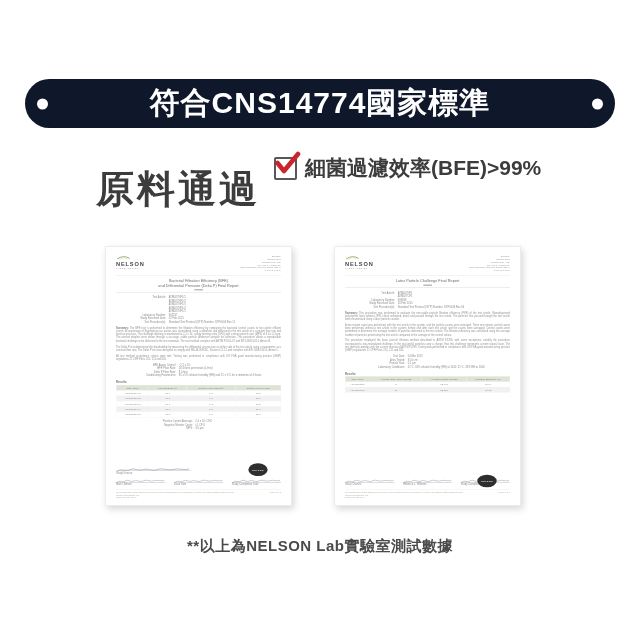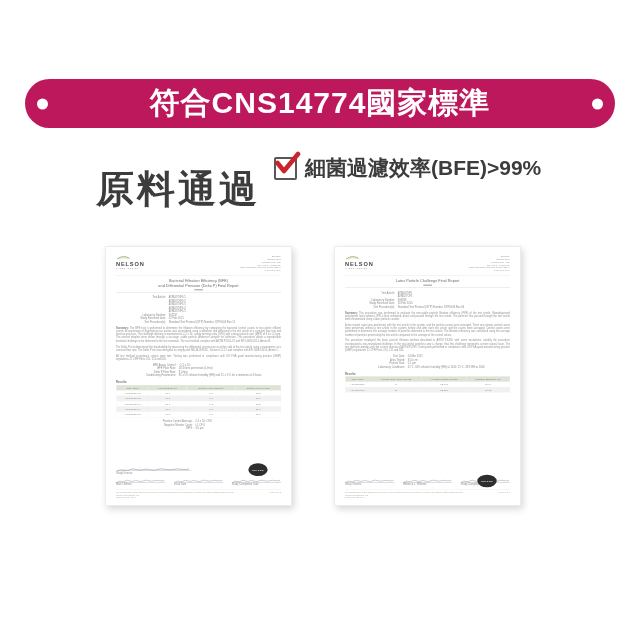--- a/index.html
+++ b/index.html
@@ -1,20 +1,20 @@
 <!DOCTYPE html>
 <html><head>
 <meta charset="utf-8">
 <style>
   html,body{margin:0;padding:0;}
   body{width:640px;height:640px;background:#ffffff;font-family:"Liberation Sans","DejaVu Sans",sans-serif;}
   .canvas{position:relative;width:640px;height:640px;background:#ffffff;overflow:hidden;}
 
   
-  .banner{position:absolute;left:25px;top:79px;width:590px;height:49px;background:#be185d;border-radius:26px;display:flex;align-items:center;justify-content:center;}
+  .banner{position:absolute;left:25px;top:79px;width:590px;height:49px;background:#0f172a;border-radius:26px;display:flex;align-items:center;justify-content:center;}
   .banner-dot{position:absolute;top:50%;transform:translateY(-50%);width:11px;height:11px;border-radius:50%;background:#ffffff;}
   .banner-dot.left{left:12px;}
   .banner-dot.right{right:12px;}
   .banner-title{color:#ffffff;font-size:30px;font-weight:bold;letter-spacing:1px;}
 
   
   .intro{position:absolute;left:96px;top:150px;display:flex;align-items:flex-start;}
   .headline{font-size:38px;font-weight:bold;color:#3C3C3C;letter-spacing:3px;margin-top:14px;white-space:nowrap;}
   .checklist{margin-left:14px;display:flex;flex-direction:column;gap:11px;padding-top:4px;}
   .check-item{display:flex;align-items:center;gap:8px;font-size:21px;font-weight:bold;color:#3C3C3C;white-space:nowrap;}
@@ -382,13 +382,14 @@
             <div class="footer-lines">
               <div>The results apply to the samples as received. This report shall not be reproduced, except in full, without written approval from Nelson Laboratories, Inc.</div>
               <div>FRT0008-0002 Rev 4</div>
             </div>
             <div class="page-label">Page 1 of 1</div>
           </div>
         </div>
       </div>
   </div>
 
+  <div class="footnote">**以上為NELSON Lab實驗室測試數據</div>
 </div>
 
 </body></html>

